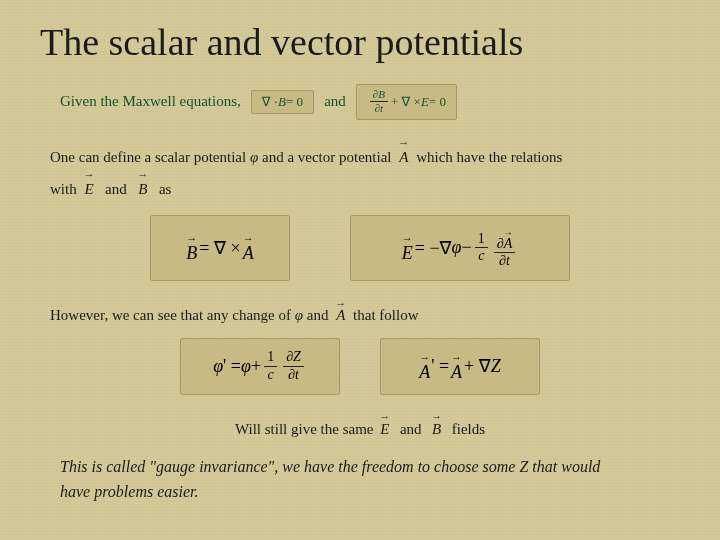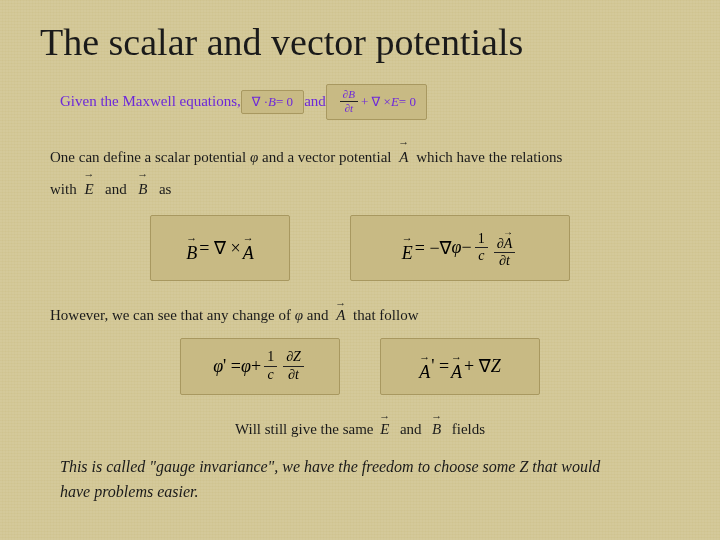--- a/index.html
+++ b/index.html
@@ -27,24 +27,25 @@
       font-size: 38px;
       font-weight: normal;
       color: #1a1a1a;
       margin-bottom: 20px;
       font-family: Georgia, serif;
     }
 
     .maxwell-line {
       display: flex;
       align-items: center;
+      gap: 10px;
       margin-left: 20px;
       margin-bottom: 16px;
       font-size: 15px;
-      color: #6d28d9;
+      color: #14532d;
     }
 
     .maxwell-eq {
       display: inline-flex;
       align-items: center;
       background: #c8ba84;
       border: 1px solid #a89860;
       padding: 3px 10px;
       font-size: 13px;
       font-family: 'Times New Roman', serif;

